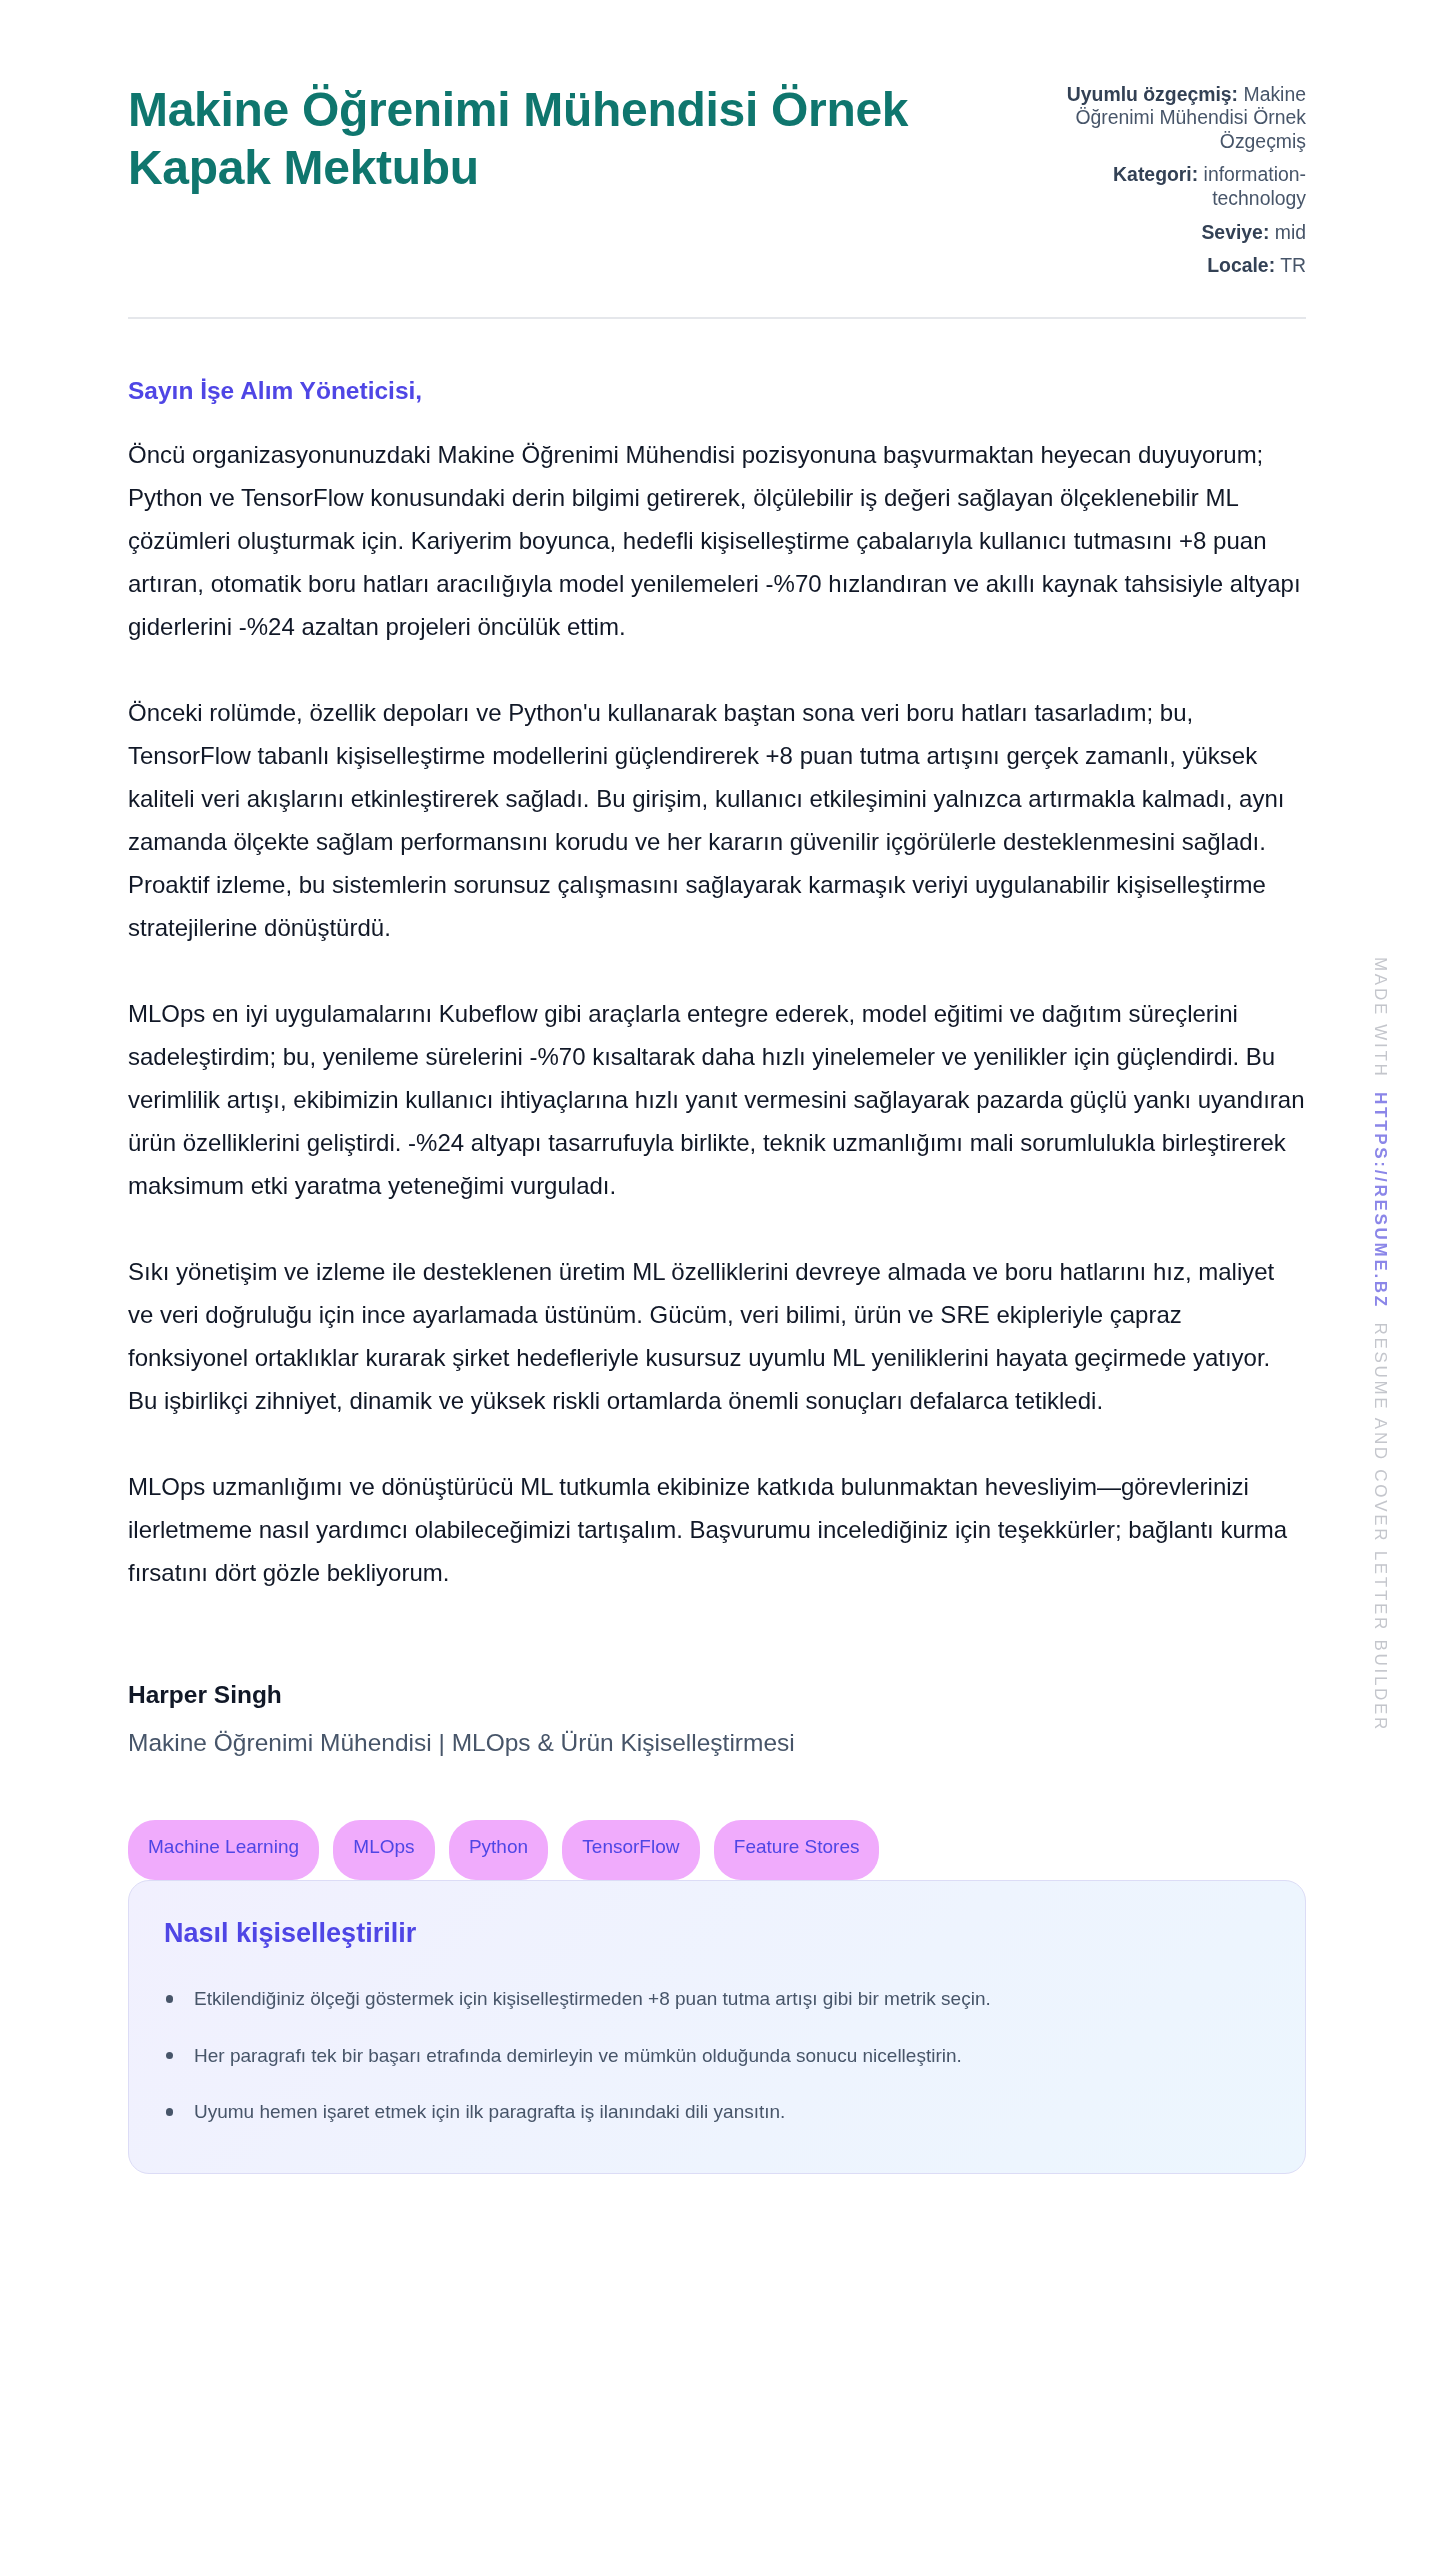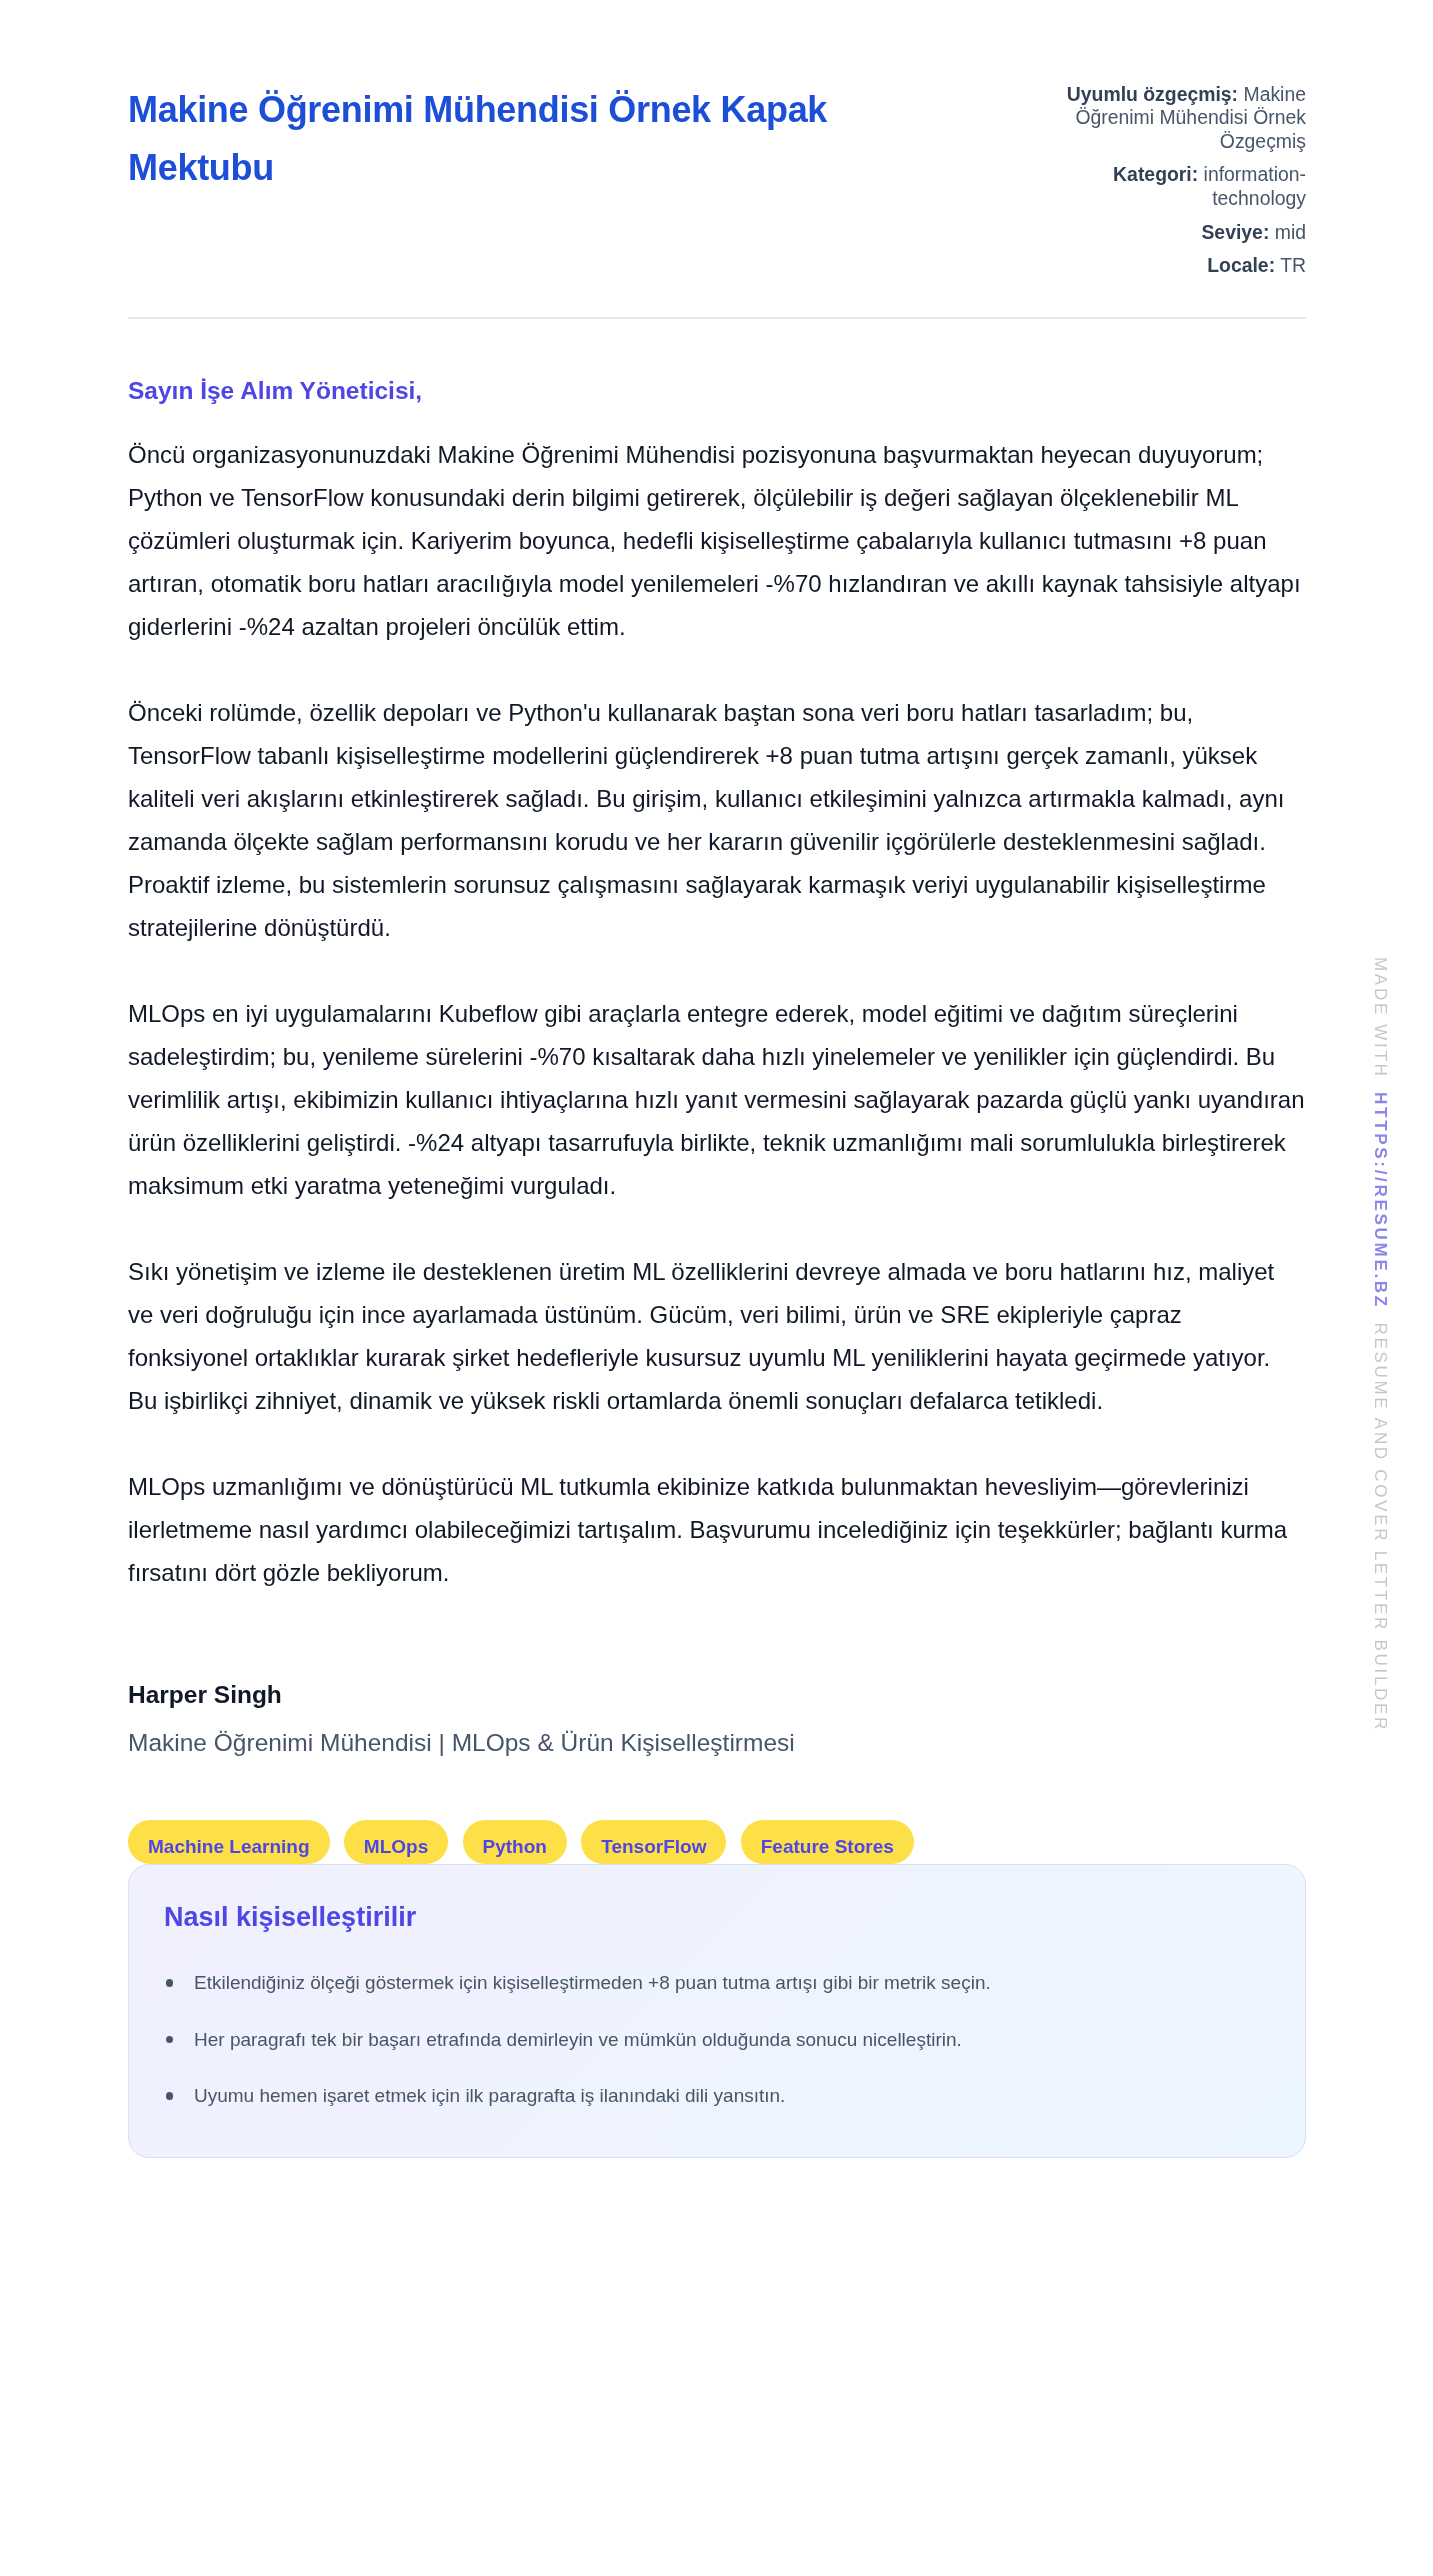--- a/index.html
+++ b/index.html
@@ -3,40 +3,40 @@
   <meta charset="utf-8">
   <style>
     * { box-sizing: border-box; margin: 0; padding: 0; }
     html, body { width: 1434px; height: 2576px; background: #ffffff; overflow: hidden; }
     body { font-family: "Liberation Sans", "DejaVu Sans", sans-serif; color: #111827; position: relative; }
 
     .page { position: absolute; left: 128px; top: 0; width: 1178px; }
 
     .header { display: flex; justify-content: space-between; align-items: flex-start; padding-top: 81px; padding-bottom: 39px; border-bottom: 2.5px solid #e5e7eb; }
     .header-left { width: 843px; }
-    .title { font-size: 36px; line-height: 58px; font-weight: 700; color: #1d4ed8; letter-spacing: -0.3px; }
+    .title { font-size: 48px; line-height: 58px; font-weight: 700; color: #0f766e; letter-spacing: -0.3px; }
     .subtitle { font-size: 29px; line-height: 35px; font-weight: 700; color: #475569; margin-top: 1.7px; }
 
     .meta { width: 278px; text-align: right; font-size: 19.4px; line-height: 23.6px; color: #475569; padding-top: 1.7px; }
     .meta-row { margin-bottom: 10px; }
     .meta-row:last-child { margin-bottom: 0; }
     .meta-label { font-weight: 700; color: #334155; }
 
     .salutation { font-size: 24.5px; font-weight: 700; color: #4f46e5; margin-top: 57px; line-height: 30px; }
 
     .body-text { margin-top: 27px; }
     .paragraph { font-size: 24px; line-height: 43px; color: #111827; margin-bottom: 43px; }
     .paragraph:last-child { margin-bottom: 0; }
 
     .signature { margin-top: 86px; }
     .sig-name { font-size: 24.5px; font-weight: 700; color: #111827; line-height: 30px; }
     .sig-title { font-size: 24.5px; color: #475569; line-height: 30px; margin-top: 18.6px; }
 
     .tags { display: flex; gap: 14.3px; margin-top: 62px; }
-    .tag { background: #fde047; color: #4f46e5; font-size: 19px; font-weight: 700; line-height: 54px; height: 44px; padding: 0 20px; border-radius: 27px; white-space: nowrap; }
+    .tag { background: #f0abfc; color: #4f46e5; font-size: 19px; font-weight: 400; line-height: 54px; height: 60px; padding: 0 20px; border-radius: 27px; white-space: nowrap; }
 
     .tips { border: 1.7px solid #dcdcf6; border-radius: 21px; background: linear-gradient(135deg, #f1f0fe 0%, #eef4fe 60%, #ecf6fe 100%); padding: 35px 35px 40px 35px; }
     .tips-title { font-size: 27px; font-weight: 700; color: #4f46e5; line-height: 34px; }
     .tips-list { list-style: none; margin-top: 27px; }
     .tips-item { position: relative; padding-left: 30px; font-size: 19px; line-height: 43px; color: #475569; margin-bottom: 13.5px; }
     .tips-item:last-child { margin-bottom: 0; }
     .tips-bullet { position: absolute; left: 1.7px; top: 17.7px; width: 7.6px; height: 7.6px; border-radius: 50%; background: #475569; }
 
     .watermark { position: absolute; left: 1368px; top: 957px; width: 25px; height: 692px; }
     .watermark-inner { position: absolute; left: 0; top: 0; transform-origin: 0 0; transform: translate(25px, 0) rotate(90deg); white-space: nowrap; font-size: 17px; letter-spacing: 2.7px; line-height: 25px; text-transform: uppercase; }

